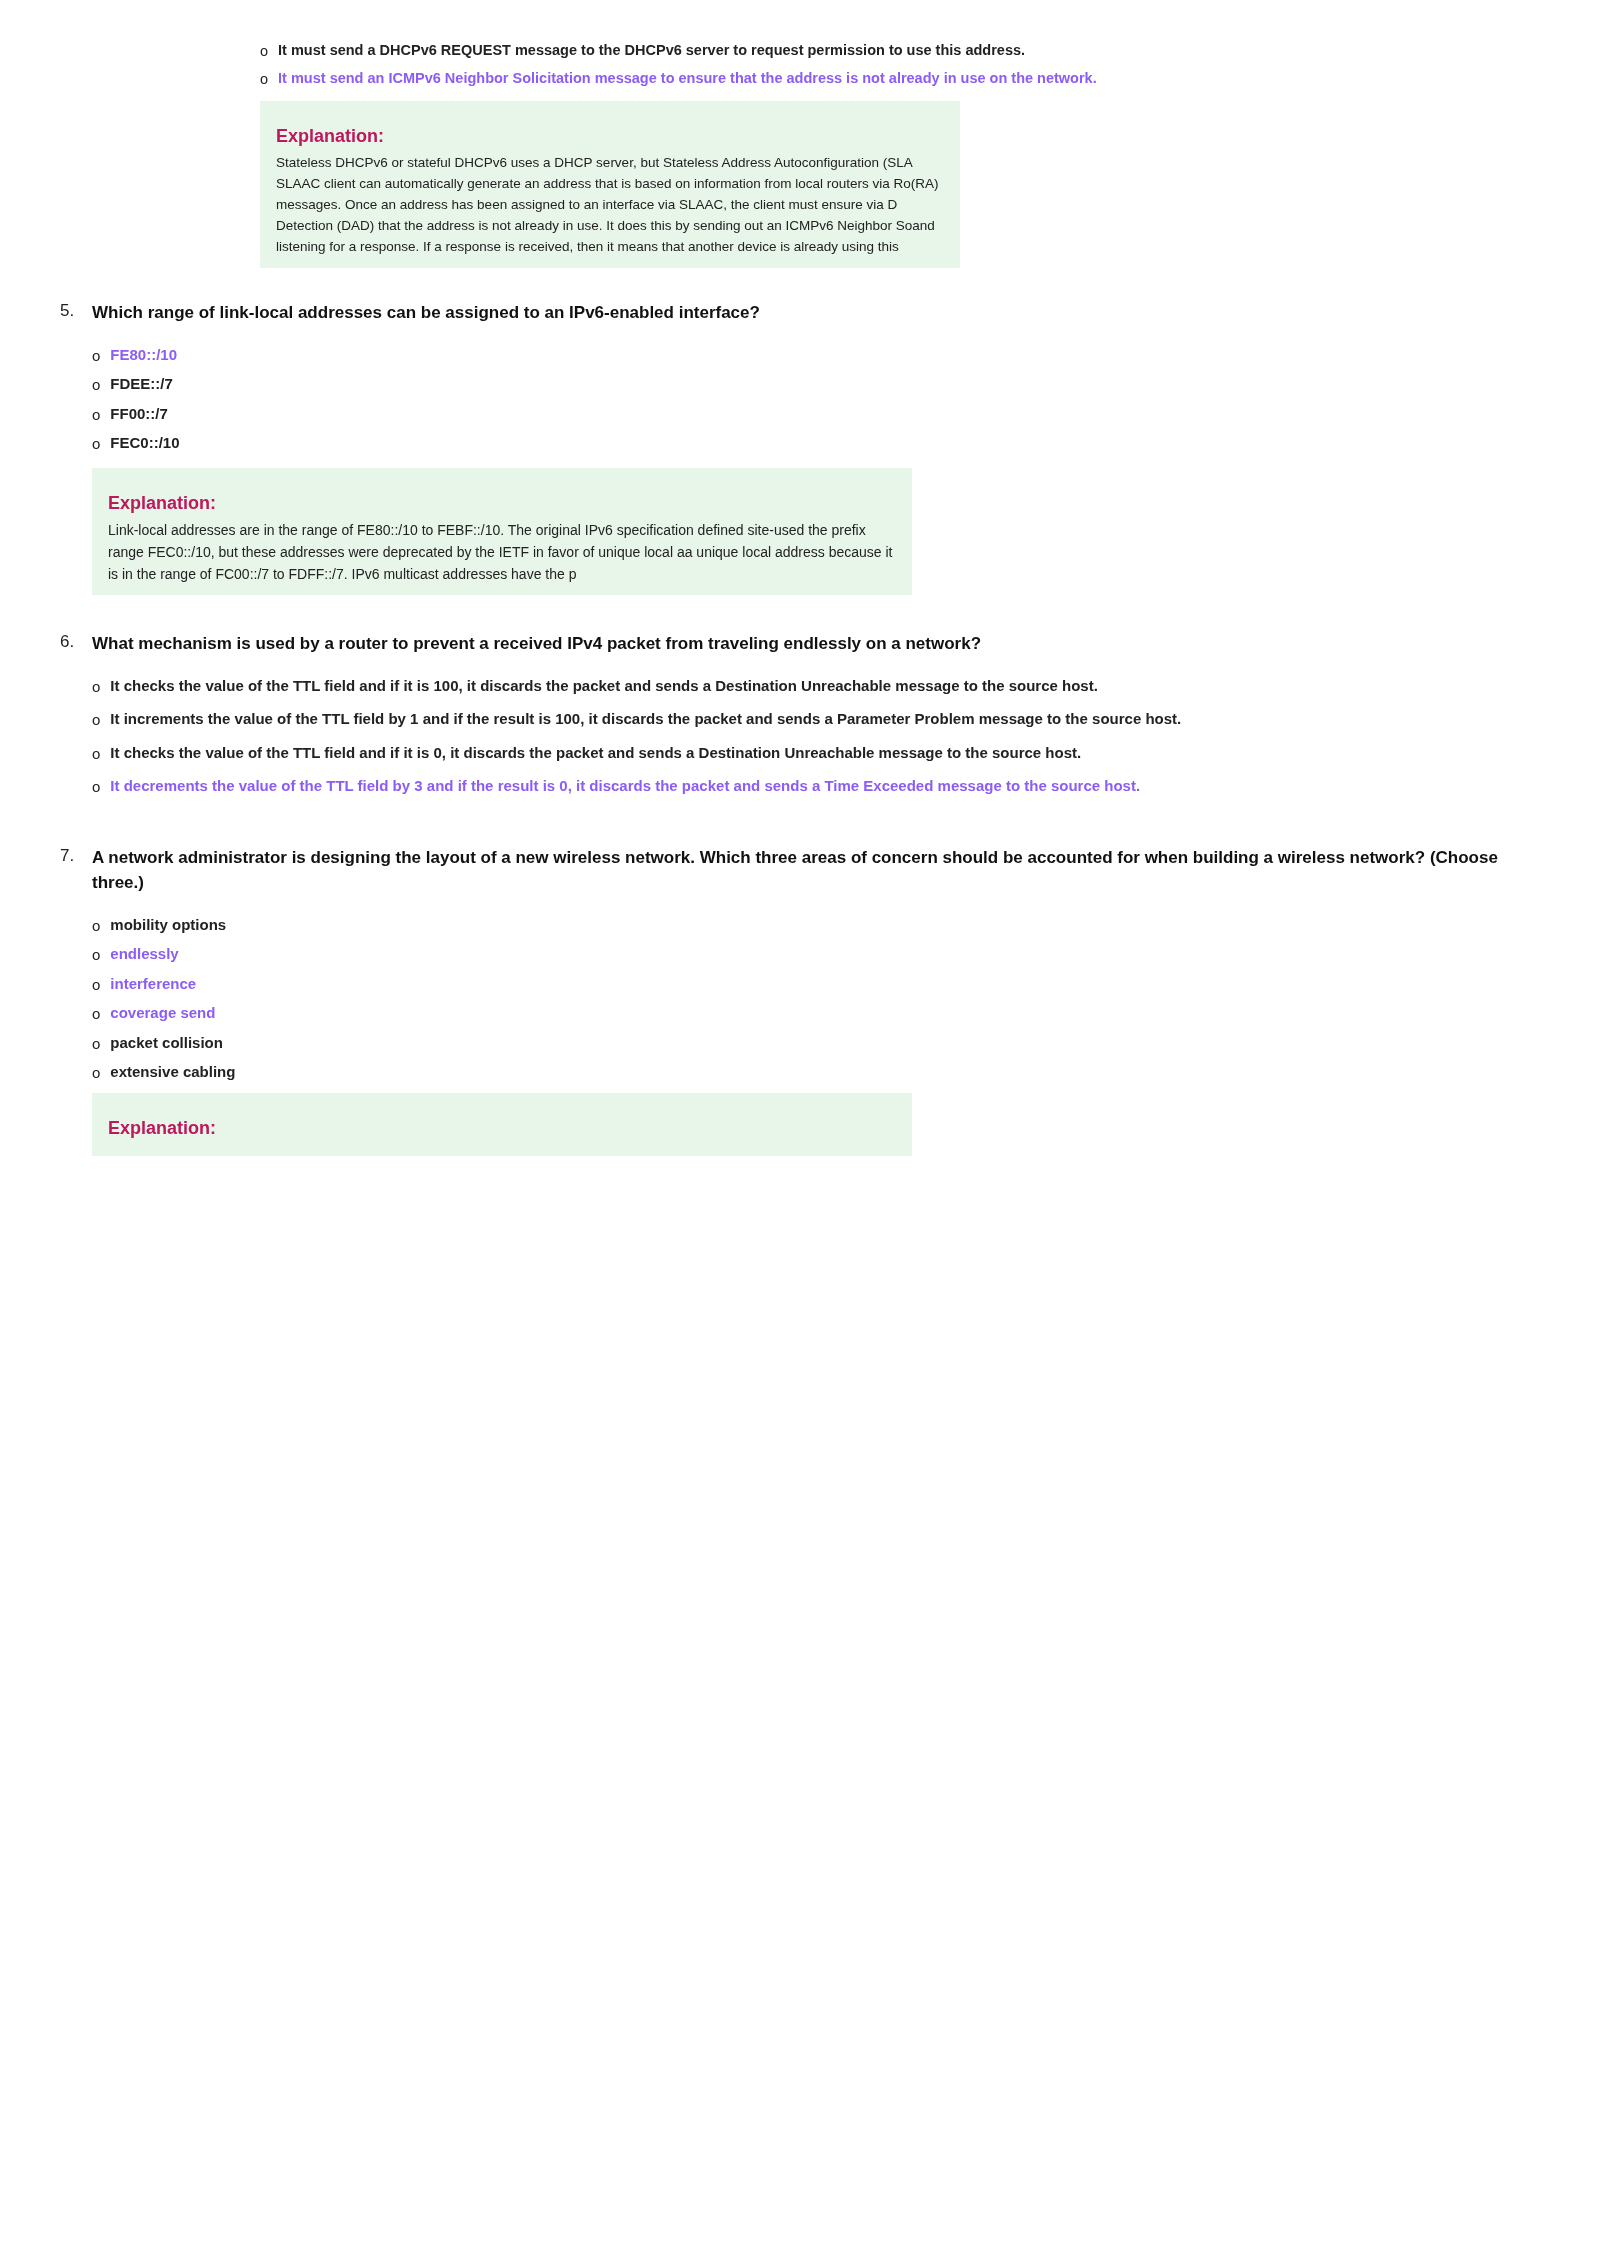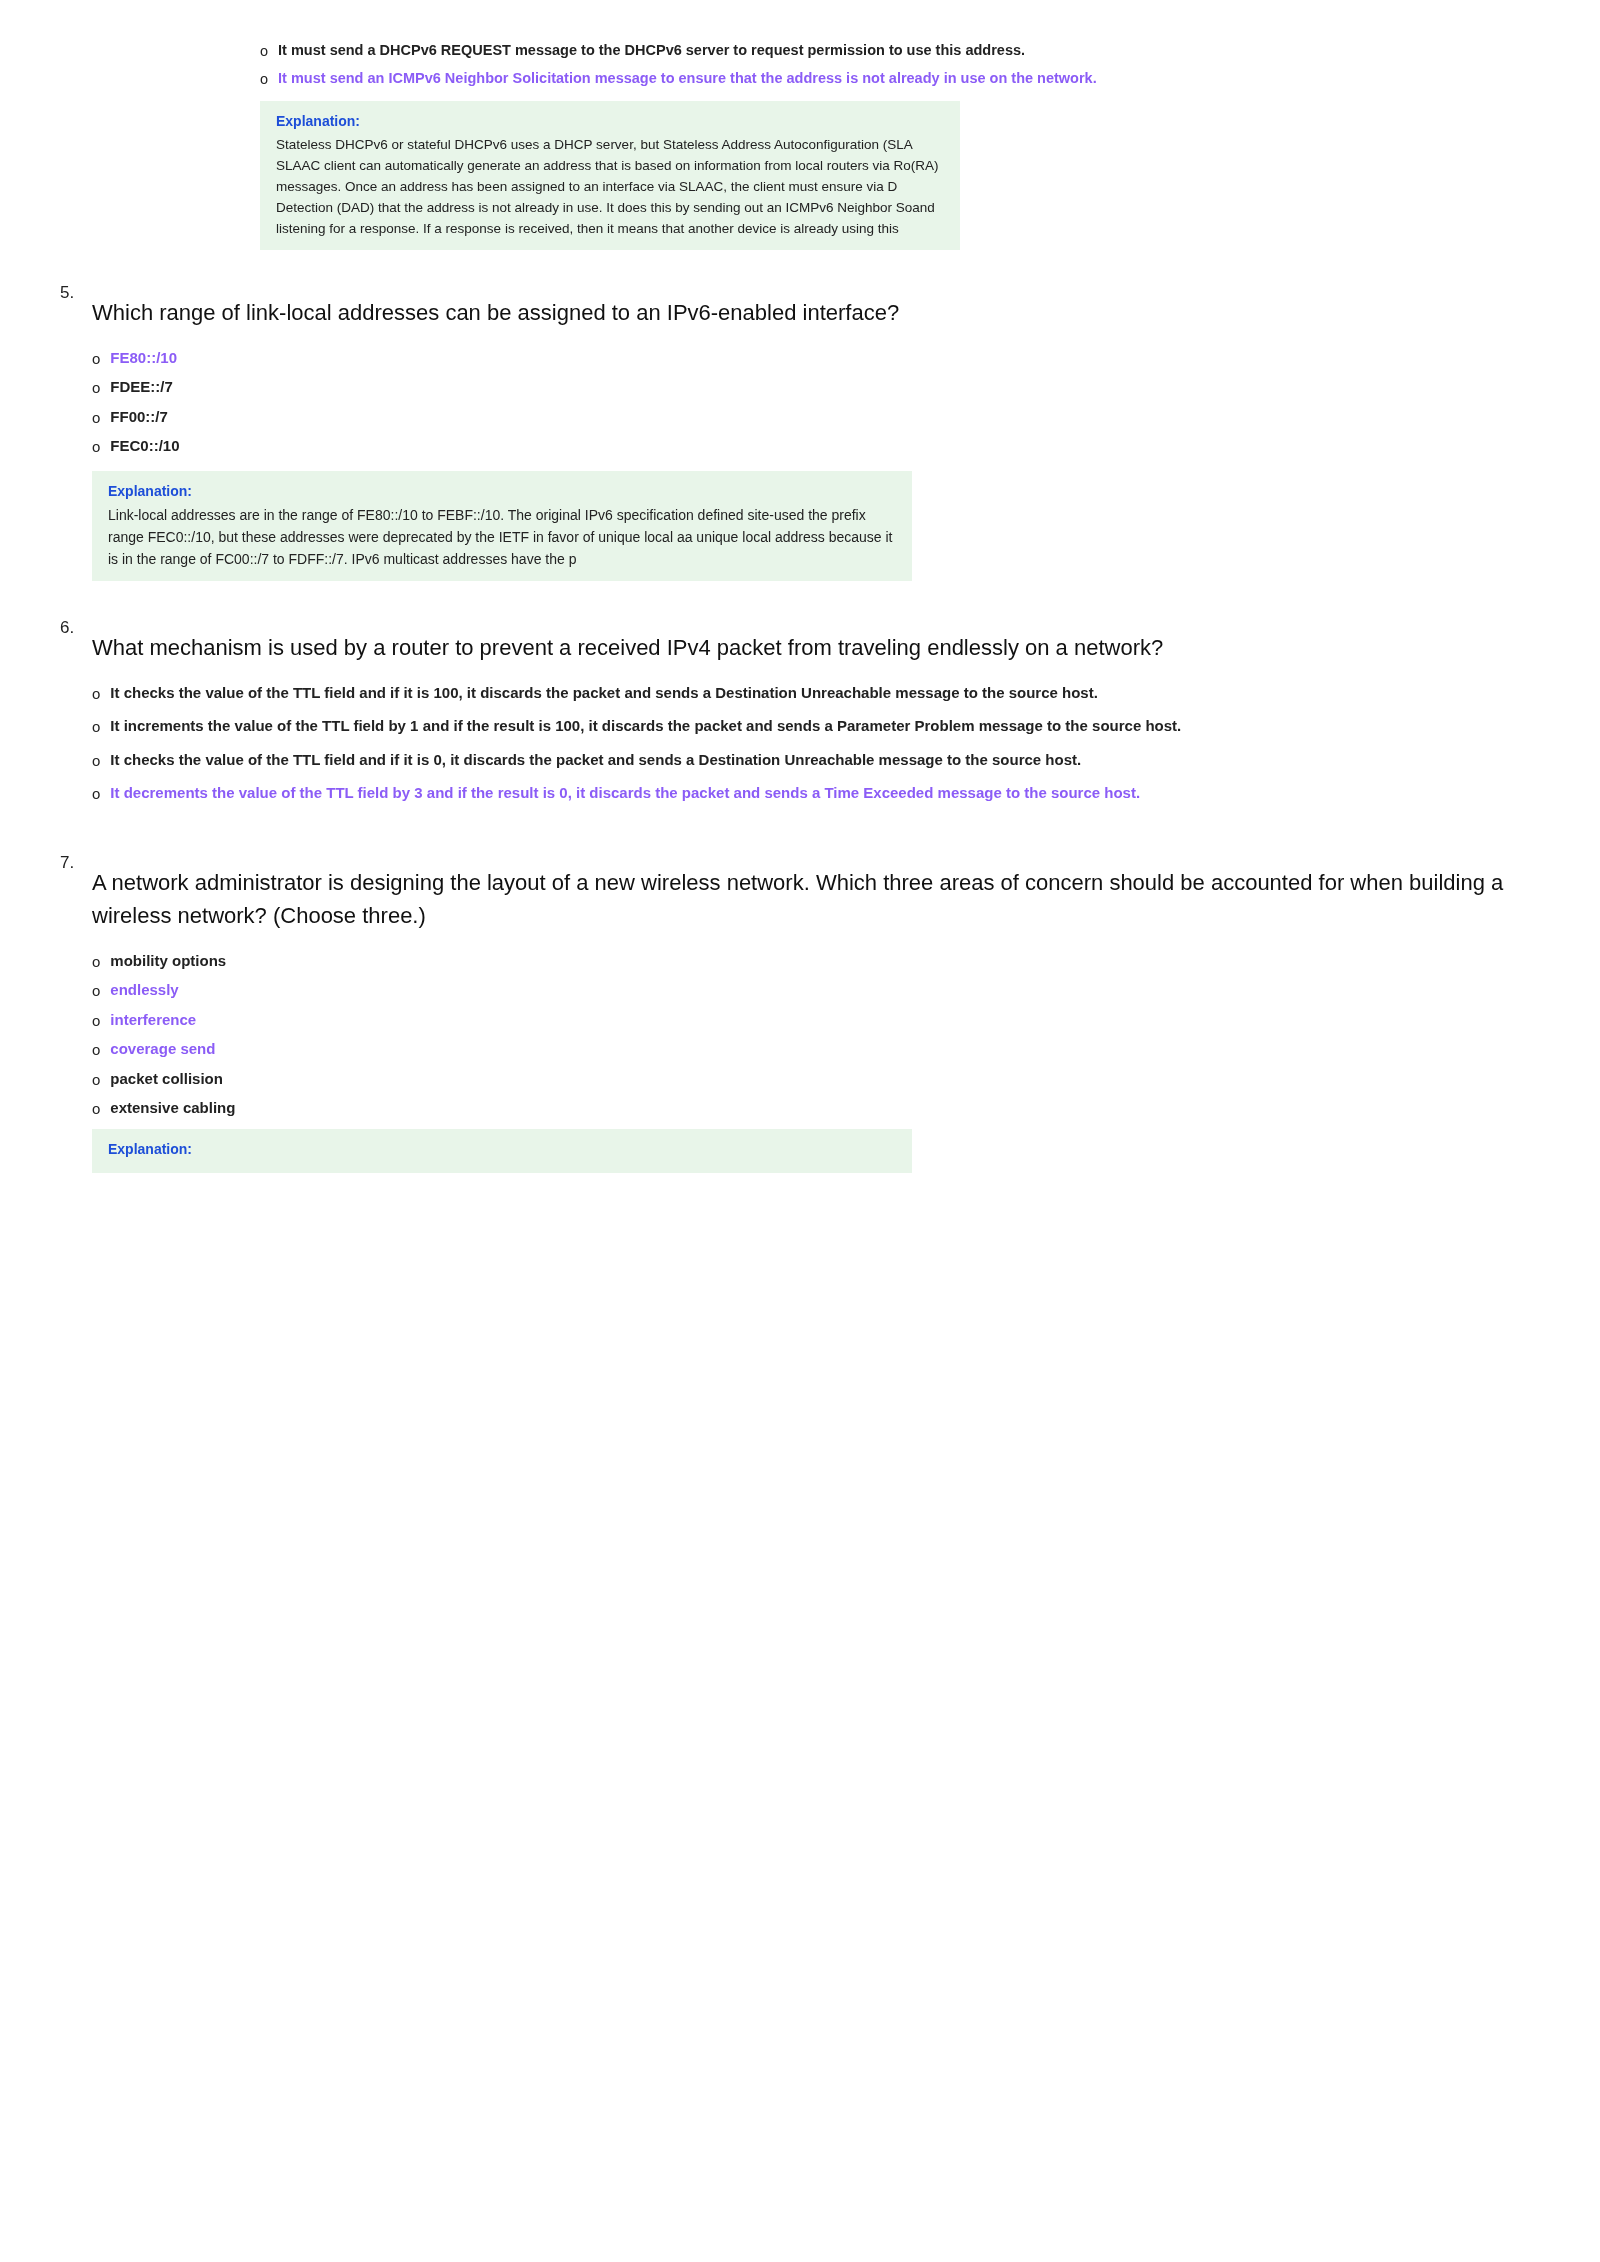--- a/index.html
+++ b/index.html
@@ -19,27 +19,26 @@
 
     .section {
       margin-bottom: 32px;
     }
 
     .question-block {
       margin-bottom: 36px;
     }
 
     .question-text {
-      font-size: 22px;
-      font-weight: normal;
+      font-size: 17px;
+      font-weight: bold;
       color: #111;
       margin-left: 0;
       margin-bottom: 18px;
       line-height: 1.5;
-      margin-top: 14px;
     }
 
     .answer-list {
       list-style: none;
       margin-left: 120px;
       margin-bottom: 0;
     }
 
     .answer-list li {
       display: flex;
@@ -71,23 +70,24 @@
       margin-top: 10px;
       margin-left: 0;
       font-size: 14px;
       line-height: 1.55;
       color: #222;
       max-width: 820px;
     }
 
     .explanation-label {
       font-weight: bold;
-      font-size: 14px;
-      color: #1d4ed8;
+      font-size: 18px;
+      color: #be185d;
       margin-bottom: 3px;
+      margin-top: 12px;
     }
 
     .top-bullets {
       list-style: none;
       margin-left: 200px;
       margin-bottom: 10px;
     }
 
     .top-bullets li {
       display: flex;

